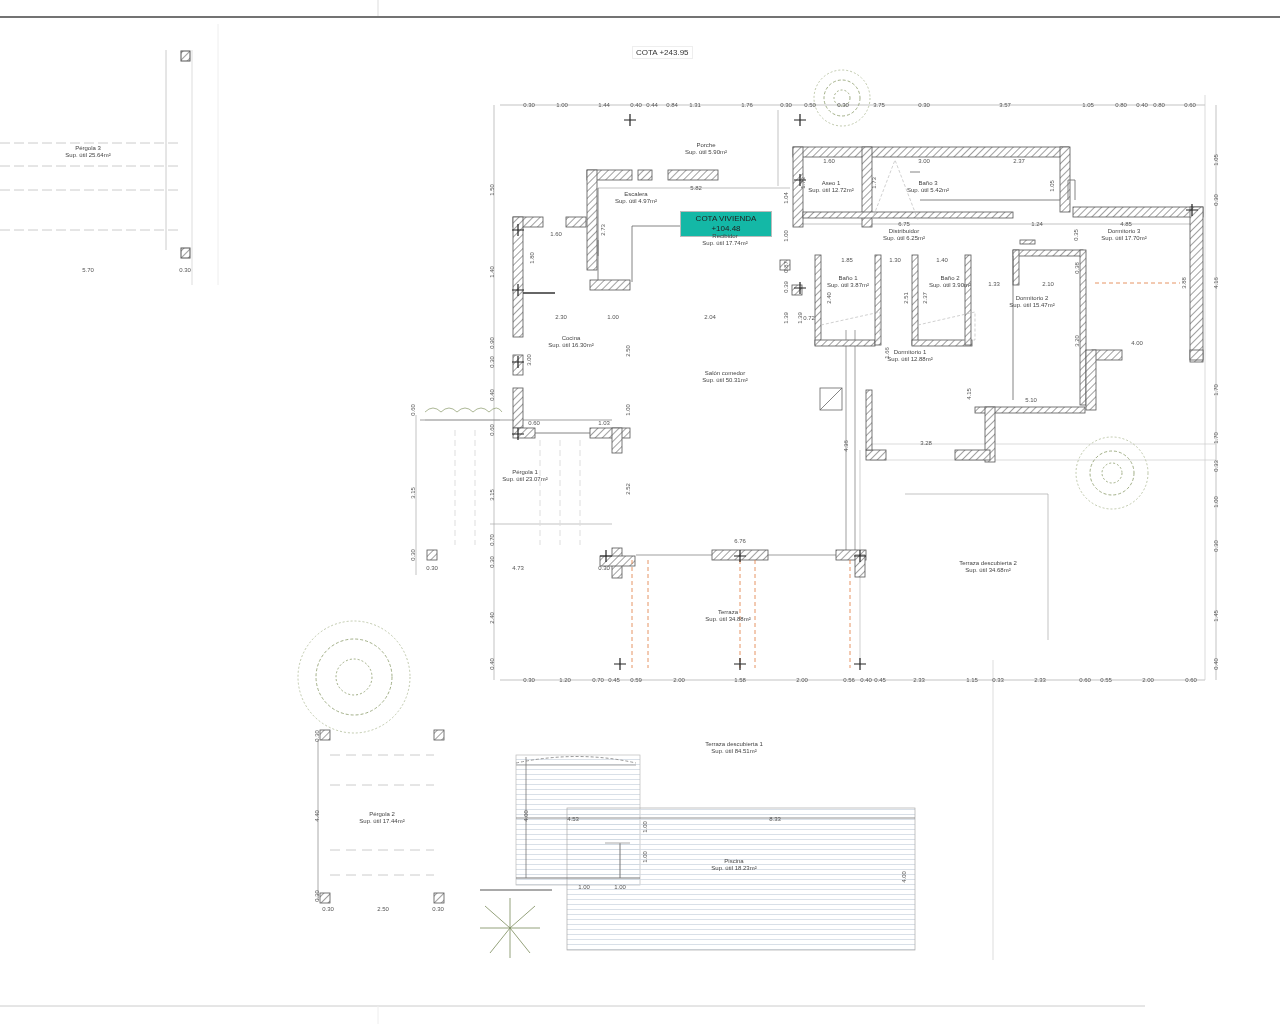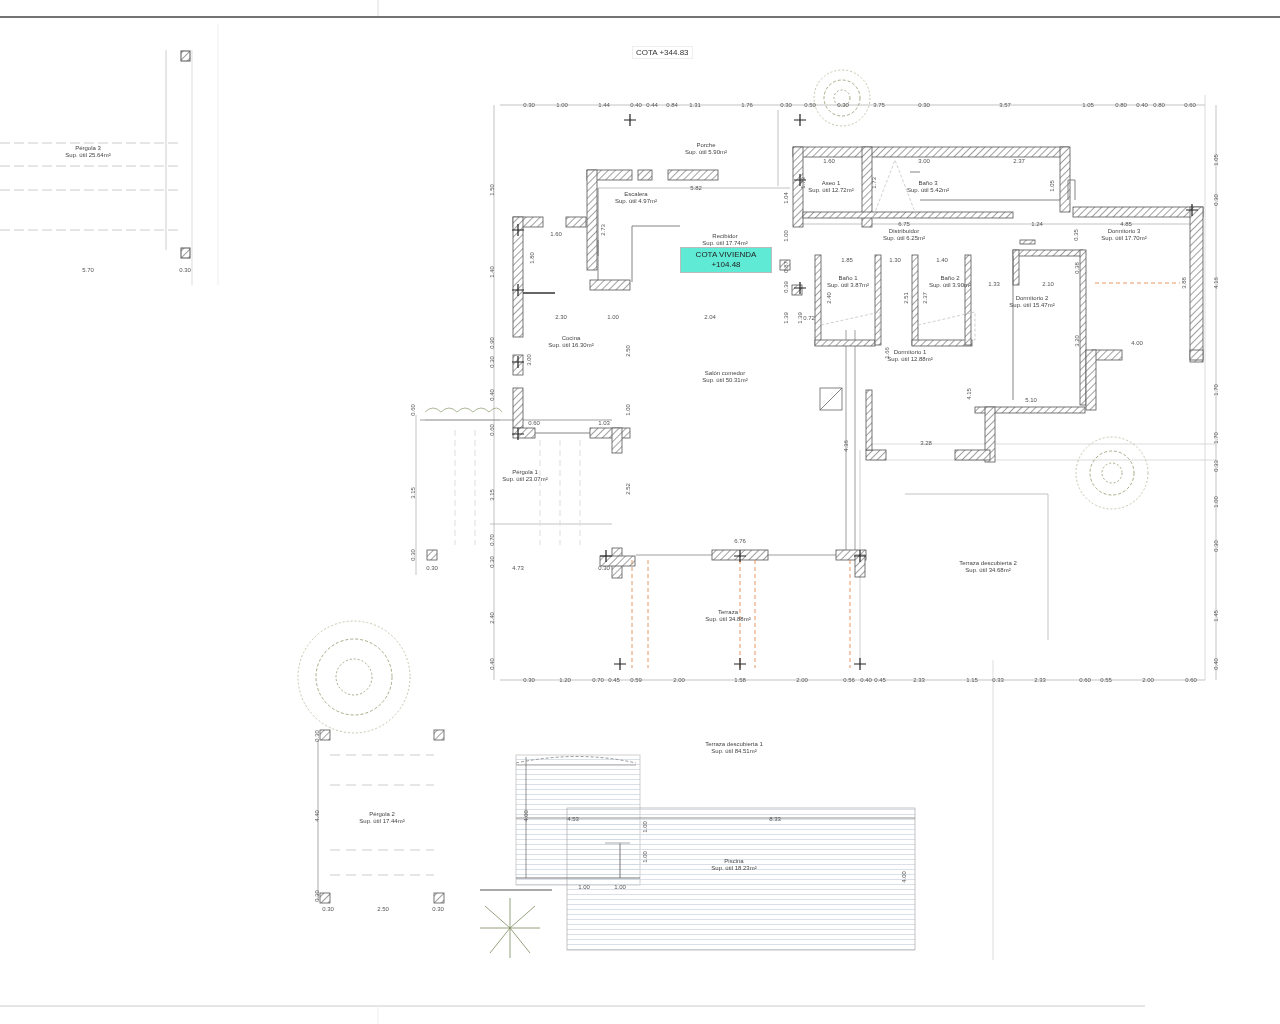--- a/index.html
+++ b/index.html
@@ -4,22 +4,22 @@
 <style>
   html, body { margin:0; padding:0; background:#ffffff; }
   body { width:1280px; height:1024px; position:relative; overflow:hidden;
          font-family:"Liberation Sans", sans-serif; color:#333; }
   svg.plan { position:absolute; left:0; top:0; }
   .lbl { position:absolute; font-size:6px; line-height:7px; color:#444; text-align:center; white-space:nowrap; transform:translate(-50%,-50%); }
   .lbl .name, .lbl .area { display:block; }
   .dim { position:absolute; font-size:6px; color:#555; white-space:nowrap; transform:translate(-50%,-50%); }
   .dimv { position:absolute; font-size:6px; color:#555; white-space:nowrap; transform:translate(-50%,-50%) rotate(-90deg); }
   .cota-top { position:absolute; left:632px; top:46px; font-size:8px; color:#333; background:#fff; padding:1px 3px; border:1px solid #eee; }
-  .cota-box { position:absolute; left:680px; top:211px; width:90px; height:22px; border:1px solid #bbb; background:#5eead4;
-              font-size:8px; text-align:center; line-height:10px; color:#222; padding-top:2px;margin-top:36px; }
+  .cota-box { position:absolute; left:680px; top:211px; width:90px; height:22px; border:1px solid #bbb; background:#14b8a6;
+              font-size:8px; text-align:center; line-height:10px; color:#222; padding-top:2px; }
 </style>
 </head>
 <body>
 
 <svg class="plan" width="1280" height="1024" viewBox="0 0 1280 1024">
   <defs>
     <pattern id="hatch" width="5" height="5" patternUnits="userSpaceOnUse" patternTransform="rotate(45)">
       <rect width="5" height="5" fill="#fff"></rect>
       <line x1="0" y1="0" x2="0" y2="5" stroke="#777" stroke-width="1.4"></line>
     </pattern>
@@ -236,21 +236,21 @@
     <path d="M854,556 h12 M860,550 v12"></path>
     <path d="M614,664 h12 M620,658 v12"></path>
     <path d="M734,664 h12 M740,658 v12"></path>
     <path d="M854,664 h12 M860,658 v12"></path>
     <path d="M794,180 h12 M800,174 v12"></path>
     <path d="M794,288 h12 M800,282 v12"></path>
     <path d="M1186,210 h12 M1192,204 v12"></path>
   </g>
 </svg>
 
-<div class="cota-top">COTA  +344.83</div>
+<div class="cota-top">COTA  +243.95</div>
 <div class="cota-box">
   <div>COTA VIVIENDA</div>
   <div>+104.48</div>
 </div>
 
 <div id="rooms">
     <div class="lbl" style="left: 706px; top: 149px;">
       <span class="name">Porche</span>
       <span class="area">Sup. útil 5.90m²</span>
     </div>

